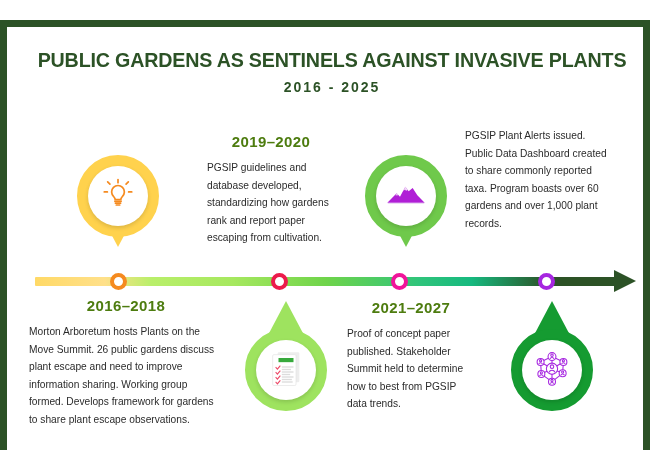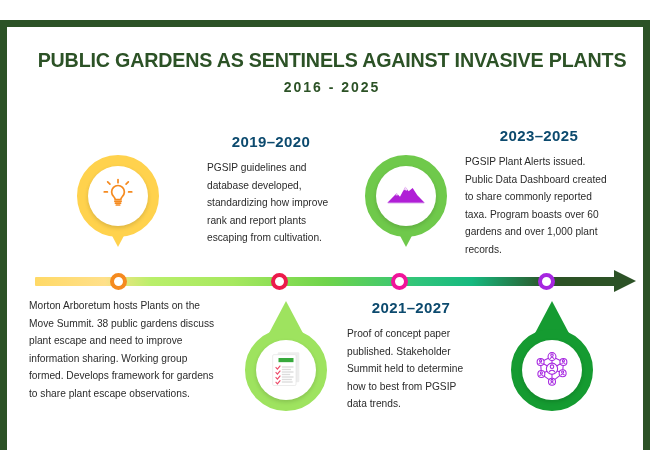--- a/index.html
+++ b/index.html
@@ -132,21 +132,21 @@
     border-left: 19px solid transparent;
     border-right: 19px solid transparent;
     border-bottom: 36px solid currentColor;
   }
 
   
   .entry-period {
     font-family: "Liberation Sans Narrow", "Liberation Sans", sans-serif;
     font-size: 15px;
     font-weight: bold;
-    color: #0c4a6e;
+    color: #4d7c0f;
     letter-spacing: 0.4px;
     text-align: center;
     margin-bottom: 9px;
   }
   .entry-body {
     font-size: 10.2px;
     line-height: 1.72;
     color: #2b2b2b;
   }
   .entry {
@@ -287,31 +287,31 @@
             <circle cx="26" cy="43" r="4.6" fill="#ffffff"></circle>
             <circle cx="26" cy="41.4" r="1.4"></circle>
             <path d="M23.6 45.6 a2.6 2.6 0 0 1 4.8 0"></path>
           </g>
         </svg>
       </span>
     </div>
   </div>
 
   <div class="entry" style="left:22px; top:270px; width:194px;">
-    <div class="entry-body">Morton Arboretum hosts Plants on the Move Summit. 38 public gardens discuss plant escape and need to improve information sharing. Working group formed. Develops framework for gardens to share plant escape observations.</div>
+    <div class="entry-period">2016–2018</div>
+    <div class="entry-body">Morton Arboretum hosts Plants on the Move Summit. 26 public gardens discuss plant escape and need to improve information sharing. Working group formed. Develops framework for gardens to share plant escape observations.</div>
   </div>
 
   <div class="entry" style="left:200px; top:106px; width:128px;">
     <div class="entry-period">2019–2020</div>
-    <div class="entry-body">PGSIP guidelines and database developed, standardizing how improve rank and report plants escaping from cultivation.</div>
+    <div class="entry-body">PGSIP guidelines and database developed, standardizing how gardens rank and report paper escaping from cultivation.</div>
   </div>
 
   <div class="entry" style="left:340px; top:272px; width:128px;">
     <div class="entry-period">2021–2027</div>
     <div class="entry-body">Proof of concept paper published. Stakeholder Summit held to determine how to best from PGSIP data trends.</div>
   </div>
 
   <div class="entry" style="left:458px; top:100px; width:148px;">
-    <div class="entry-period">2023–2025</div>
     <div class="entry-body">PGSIP Plant Alerts issued. Public Data Dashboard created to share commonly reported taxa. Program boasts over 60 gardens and over 1,000 plant records.</div>
   </div>
 
 </div>
 
 </body></html>

